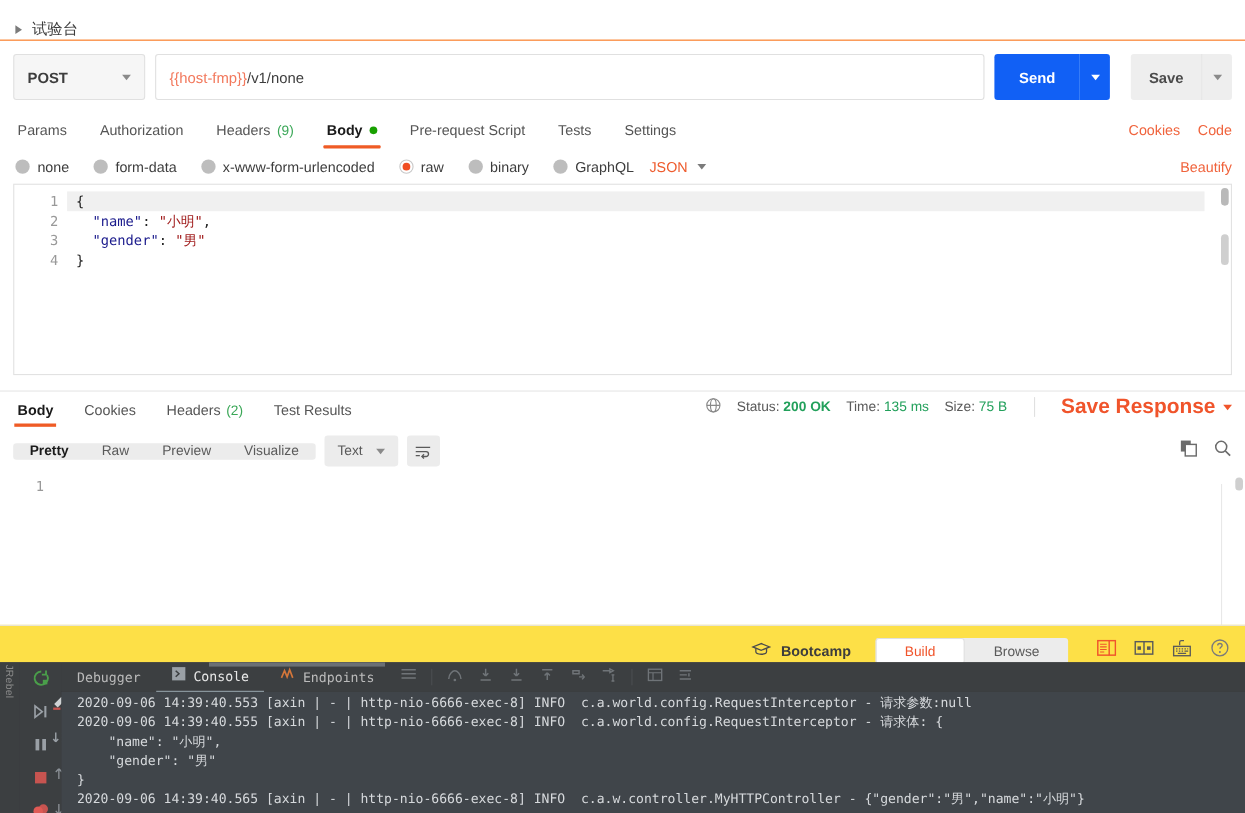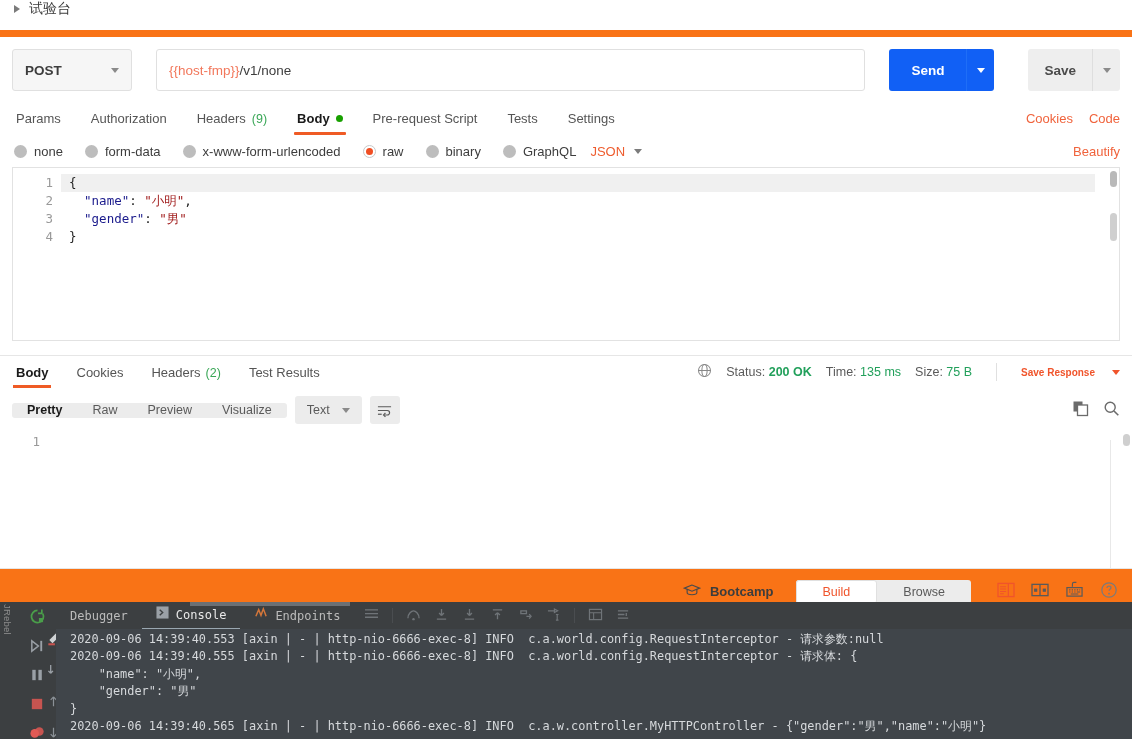--- a/index.html
+++ b/index.html
@@ -6,22 +6,22 @@
   html, body {
     width: 1132px; height: 739px;
     font-family: "Liberation Sans", "DejaVu Sans", sans-serif;
     background: #ffffff;
     overflow: hidden;
   }
   .app { position: relative; width: 1132px; height: 739px; }
 
   
   .topbar {
-    height: 37px; display: flex; align-items: flex-start;
-    border-bottom: 7px solid #f97316; background: #fff;
+    height: 37px; display: flex; align-items: flex-end;
+    border-bottom: 1px solid #f97316; background: #fff;
     padding: 0 8px 0 14px;
   }
   .tab-title { display: flex; align-items: center; gap: 9px; font-size: 14px; color: #3d3d3d; }
   .caret-right {
     width: 0; height: 0; border-left: 6px solid #7b7b7b;
     border-top: 4px solid transparent; border-bottom: 4px solid transparent;
   }
   .topbar-right { margin-left: auto; display: flex; align-items: center; gap: 0; }
   .examples { display: flex; align-items: center; gap: 8px; font-size: 13.5px; color: #4b4b4b; padding-right: 10px;}
   .count-pill {
@@ -34,21 +34,21 @@
   }
   .vsep { width: 1px; height: 18px; background: #e0e0e0; margin: 0 10px; }
   .build-lbl { font-size: 12.5px; color: #8c8c8c; letter-spacing: .3px; padding: 0 12px; }
   .icon-btn {
     width: 34px; height: 30px; display: flex; align-items: center; justify-content: center;
     background: #ededed; border-radius: 3px; margin-left: 2px;
   }
   .icon-btn.white { background: #fff; border: 1px solid #e6e6e6; }
 
   
-  .urlrow { display: flex; align-items: center; padding: 12px 12px 11px 12px; gap: 24px; }
+  .urlrow { display: flex; align-items: center; padding: 12px 12px 11px 12px; gap: 9px; }
   .method {
     width: 120px; height: 42px; border: 1px solid #e0e0e0; border-radius: 3px;
     background: #f6f6f6; display: flex; align-items: center; padding: 0 12px;
     font-size: 13.5px; color: #3d3d3d; font-weight: bold;
   }
   .method .caret-down { margin-left: auto; }
   .urlbox {
     flex: 1; height: 42px; border: 1px solid #e0e0e0; border-radius: 3px;
     background: #fff; display: flex; align-items: center; padding: 0 12px;
     font-size: 13.5px; color: #3d3d3d;
@@ -140,21 +140,21 @@
   }
   .restab:first-child { padding-left: 4px; }
   .restab.active { color: #1a1a1a; font-weight: bold; }
   .restab.active::after {
     content: ""; position: absolute; left: 1px; right: 12px; bottom: 0;
     height: 3px; background: #ef5b25;
   }
   .resp-meta { margin-left: auto; display: flex; align-items: center; gap: 14px; padding-bottom: 7px; font-size: 12.5px; color: #5a5a5a; }
   .resp-meta .val { color: #22a05b; }
   .resp-meta .ok { color: #22a05b; font-weight: bold; }
-  .save-resp { color: #f0542b; font-size: 10px; font-weight: bold; display: flex; align-items: center; gap: 17px; }
+  .save-resp { color: #f0542b; font-size: 19px; font-weight: bold; display: flex; align-items: center; gap: 7px; }
 
   
   .resptoolbar { display: flex; align-items: center; padding: 8px 12px 0 12px; gap: 8px; }
   .pillgroup { display: flex; background: #ececec; border-radius: 3px; height: 15px; align-items: center; }
   .pill { font-size: 12.5px; color: #5a5a5a; padding: 0 15px; line-height: 28px; }
   .pill.active { color: #1a1a1a; font-weight: bold; }
   .textsel {
     display: flex; align-items: center; gap: 12px; background: #ececec;
     height: 28px; padding: 0 12px; border-radius: 3px; font-size: 12.5px; color: #5a5a5a;
   }
@@ -171,21 +171,21 @@
   }
   .rb-gutter { position: absolute; left: 0; top: 0; width: 48px; text-align: right; color: #999; padding-right: 8px; }
   .rb-scroll { position: absolute; right: 2px; top: 0; width: 7px; height: 100px; }
   .rb-thumb { position: absolute; right: 0; top: 0; width: 7px; height: 12px; background: #cfcfcf; border-radius: 4px; }
   .resp-sep { position: absolute; left: 1110px; top: 440px; width: 1px; height: 128px; background: #e8e8e8; }
 
   
   .statusbar {
     position: absolute; left: 0; top: 568px; width: 1132px; height: 46px;
     border-top: 1px solid #e6e6e6; display: flex; align-items: center;
-    padding: 0 10px; background: #f97316;
+    padding: 0 10px; background: #fde047;
   }
   .bootcamp { margin-left: auto; display: flex; align-items: center; gap: 9px; font-size: 13px; color: #3d3d3d; font-weight: bold; }
   .bbgroup { display: flex; background: #ececec; border-radius: 3px; margin-left: 22px; height: 24px; align-items: center; }
   .bb { font-size: 12.5px; padding: 0 26px; line-height: 24px; color: #5a5a5a; }
   .bb.active { background: #fff; color: #f0542b; border-radius: 3px; border: 1px solid #e0e0e0; line-height: 22px; }
   .sb-icons { display: flex; align-items: center; gap: 16px; margin-left: 26px; margin-right: 4px; }
 
   
   .ide {
     position: absolute; left: 0; top: 602px; width: 1132px; height: 137px;

